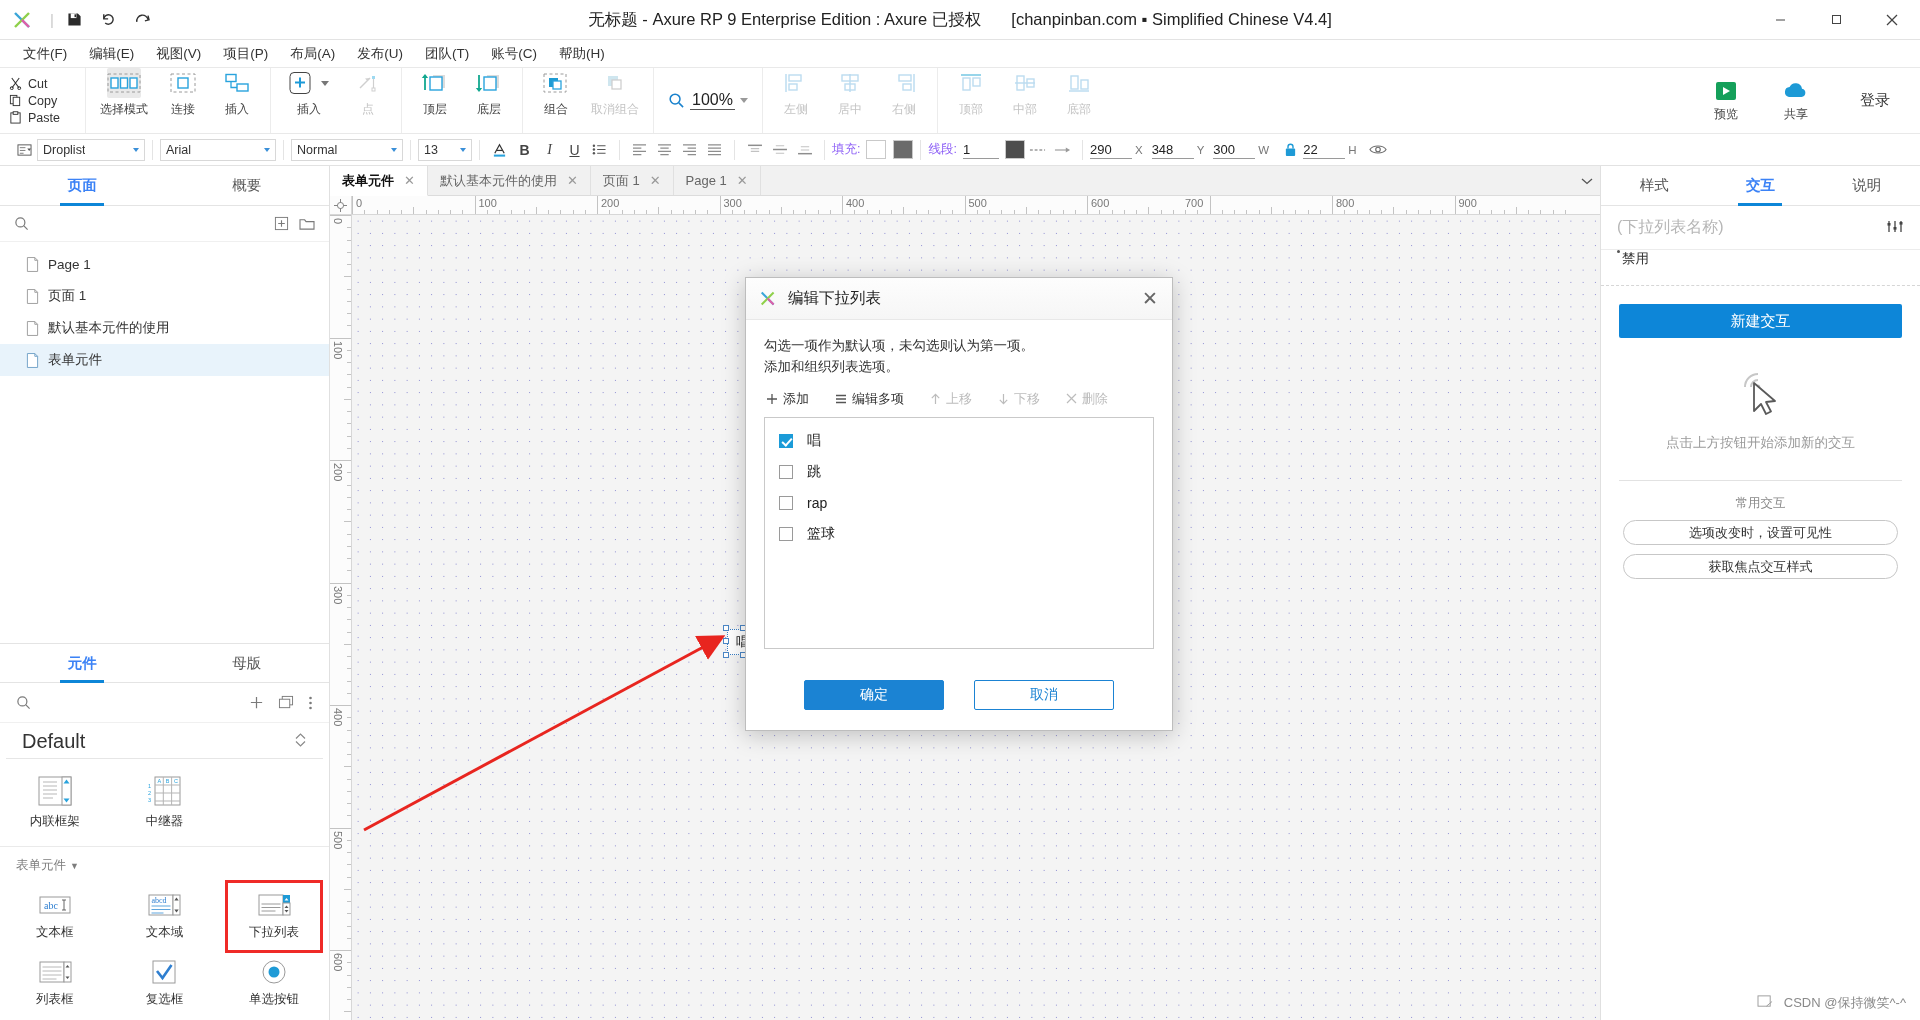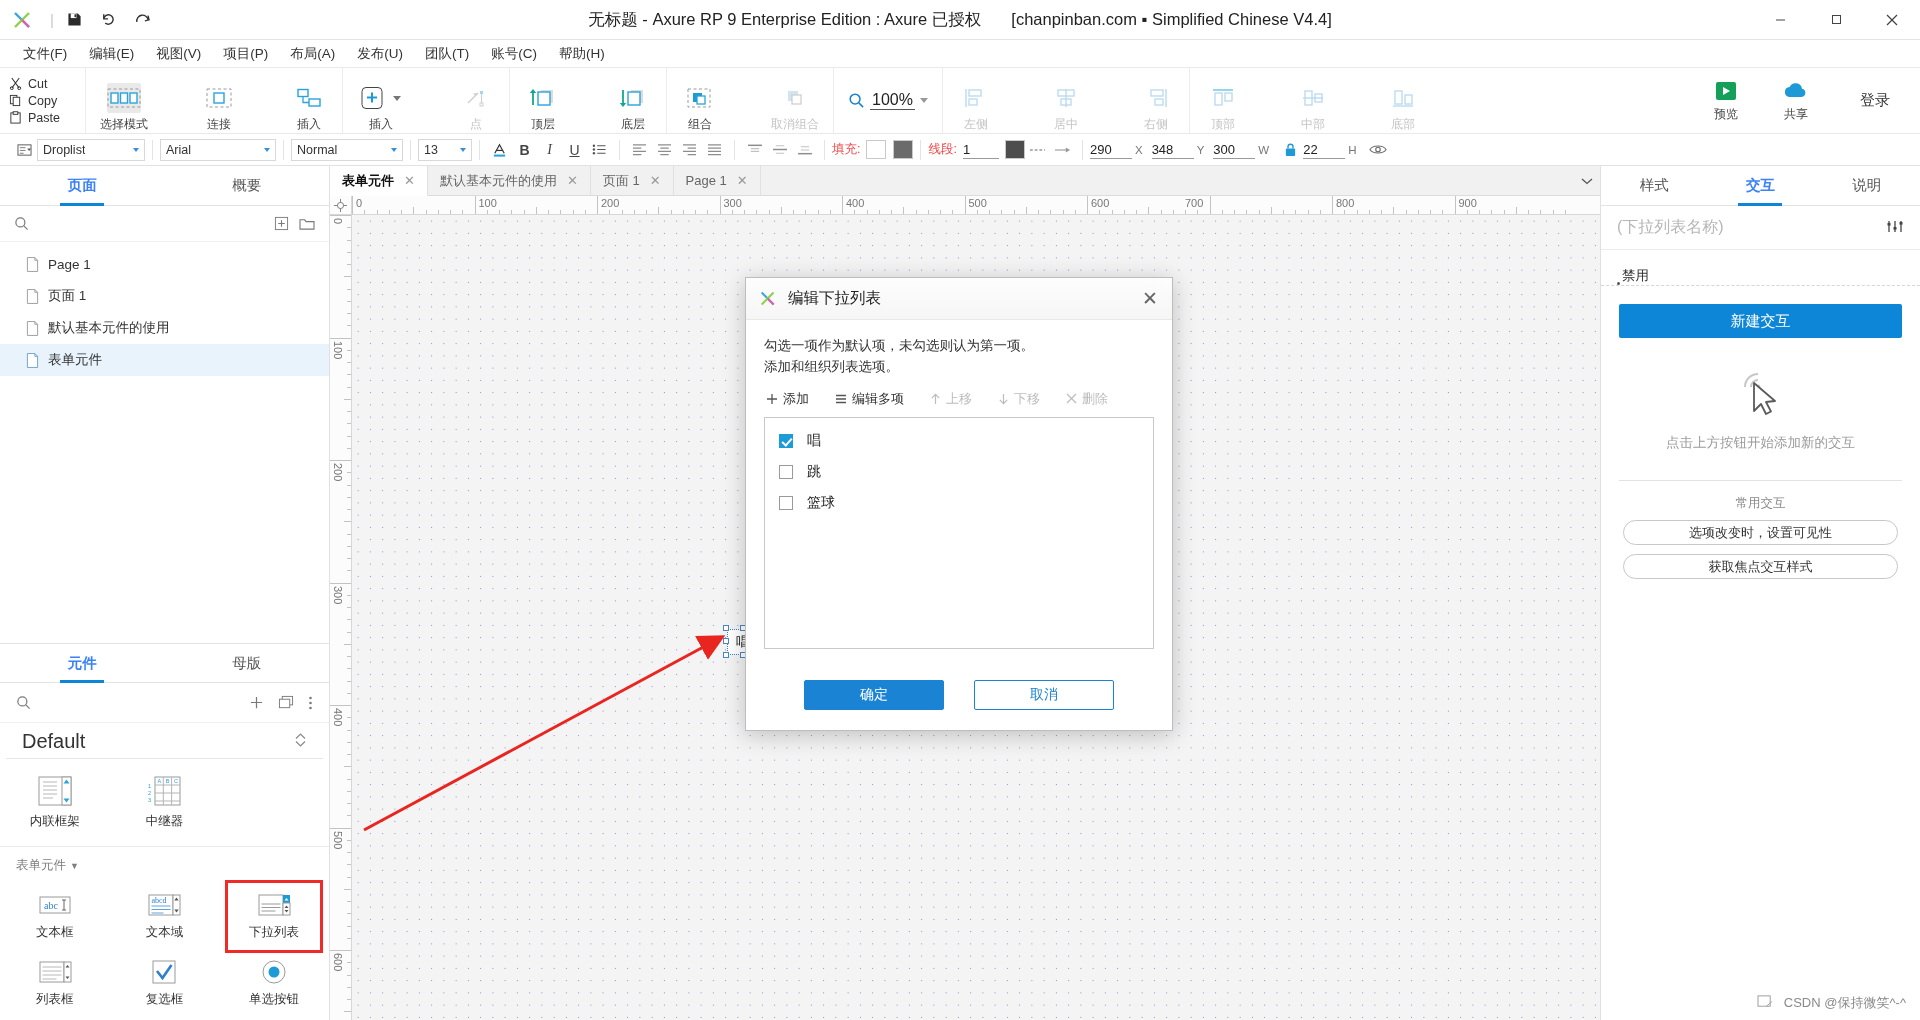--- a/index.html
+++ b/index.html
@@ -42,21 +42,21 @@
   #toolbar {
     height:66px; display:flex; align-items:stretch;
     border-bottom:1px solid #e9e9e9; background:#fff;
   }
   .clip-col {
     width:86px; display:flex; flex-direction:column; justify-content:center;
     border-right:1px solid #ececec; padding-left:9px; gap:3px;
   }
   .clip-item { display:flex; align-items:center; gap:6px; font-size:12.5px; color:#333; cursor:pointer; }
   .clip-item svg { flex:none; }
-  .tgroup { display:flex; align-items:flex-end; padding:0 6px;gap:36px; }
+  .tgroup { display:flex; align-items:flex-start; padding:0 6px; }
   .tgroup.bl { border-left:1px solid #ececec; }
   .tbtn {
     width:54px; display:flex; flex-direction:column; align-items:center;
     justify-content:center; gap:3px; cursor:pointer; position:relative;
   }
   .tbtn .ico { height:30px; display:flex; align-items:center; justify-content:center; }
   .tbtn .lbl { font-size:12px; color:#444; white-space:nowrap; }
   .tbtn.dim .lbl { color:#c4c4c4; }
   .tbtn.wide { width:64px; }
   .tbtn.sel .ico { background:#e9e9e9; border-radius:2px; }
@@ -74,21 +74,21 @@
     font-size:12.5px;
   }
   .fsel {
     display:flex; align-items:center; justify-content:space-between;
     border:1px solid #d8d8d8; height:22px; background:#fff; cursor:pointer; padding:0 5px;
   }
   .fsel span.txt { overflow:hidden; white-space:nowrap; }
   .fsel .ca { width:0;height:0;border-left:3.5px solid transparent;border-right:3.5px solid transparent;border-top:4.5px solid #3a8fd8; margin-left:6px;}
   .fb-icon { width:25px; height:24px; display:flex; align-items:center; justify-content:center; cursor:pointer; color:#444; }
   .fb-sep { width:1px; height:20px; background:#e4e4e4; margin:0 7px; }
-  .fb-label { color:#ef4444; margin-right:6px; white-space:nowrap;}
+  .fb-label { color:#8b5cf6; margin-right:6px; white-space:nowrap;}
   .swatch { width:20px; height:19px; border:1px solid #c9c9c9; cursor:pointer; }
   .numfield {
     width:42px; border:none; border-bottom:1px solid #9a9a9a; font-size:13px;
     text-align:left; outline:none; color:#222; background:transparent; height:19px;
     font-family: "Liberation Sans", sans-serif;
   }
   .axis-lbl { color:#777; font-size:11.5px; margin:0 9px 0 3px; }
   
   #shell { display:flex; height:calc(1020px - 40px - 28px - 66px - 32px); }
   
@@ -171,21 +171,21 @@
   .handle { position:absolute; width:6px; height:6px; background:#fff; border:1px solid #4b87c6; }
   #arrow-svg { position:absolute; left:0; top:0; width:100%; height:100%; pointer-events:none; overflow:visible;}
   
   #rightpane { width:320px; border-left:1px solid #e0e0e0; display:flex; flex-direction:column; background:#fff; }
   .rp-name {
     height:44px; display:flex; align-items:center; justify-content:space-between;
     padding:0 16px; border-bottom:1px solid #ececec;
   }
   .rp-name .ph { color:#b6b6b6; font-size:16px; }
   .rp-disabled {
-    height:36px; display:flex; align-items:flex-end; padding:0 16px; font-size:13.5px;
+    height:36px; display:flex; align-items:flex-start; padding:0 16px; font-size:13.5px;
     border-bottom:1px dashed #d6d6d6;
   }
   .rp-disabled .dot { width:3px;height:3px;background:#555;border-radius:50%; margin-right:2px;}
   .btn-primary {
     margin:18px 18px 0 18px; height:34px; background:#0d86d8; color:#fff;
     display:flex; align-items:center; justify-content:center; font-size:15px;
     cursor:pointer; border-radius:2px;
   }
   .rp-empty { display:flex; flex-direction:column; align-items:center; gap:14px; padding:26px 0 24px 0; }
   .rp-empty .txt { color:#9b9b9b; font-size:13.5px; }
@@ -1203,20 +1203,24 @@
         <div class="m-row">
           <span class="cbx on"></span>
           <span class="lab">唱</span>
         </div>
         <div class="m-row">
           <span class="cbx"></span>
           <span class="lab">跳</span>
         </div>
         <div class="m-row">
           <span class="cbx"></span>
+          <span class="lab">rap</span>
+        </div>
+        <div class="m-row">
+          <span class="cbx"></span>
           <span class="lab">篮球</span>
         </div>
       </div>
     </div>
     <div class="m-foot">
       <div class="m-btn ok">确定</div>
       <div class="m-btn cancel">取消</div>
     </div>
   </div>
 </div>

